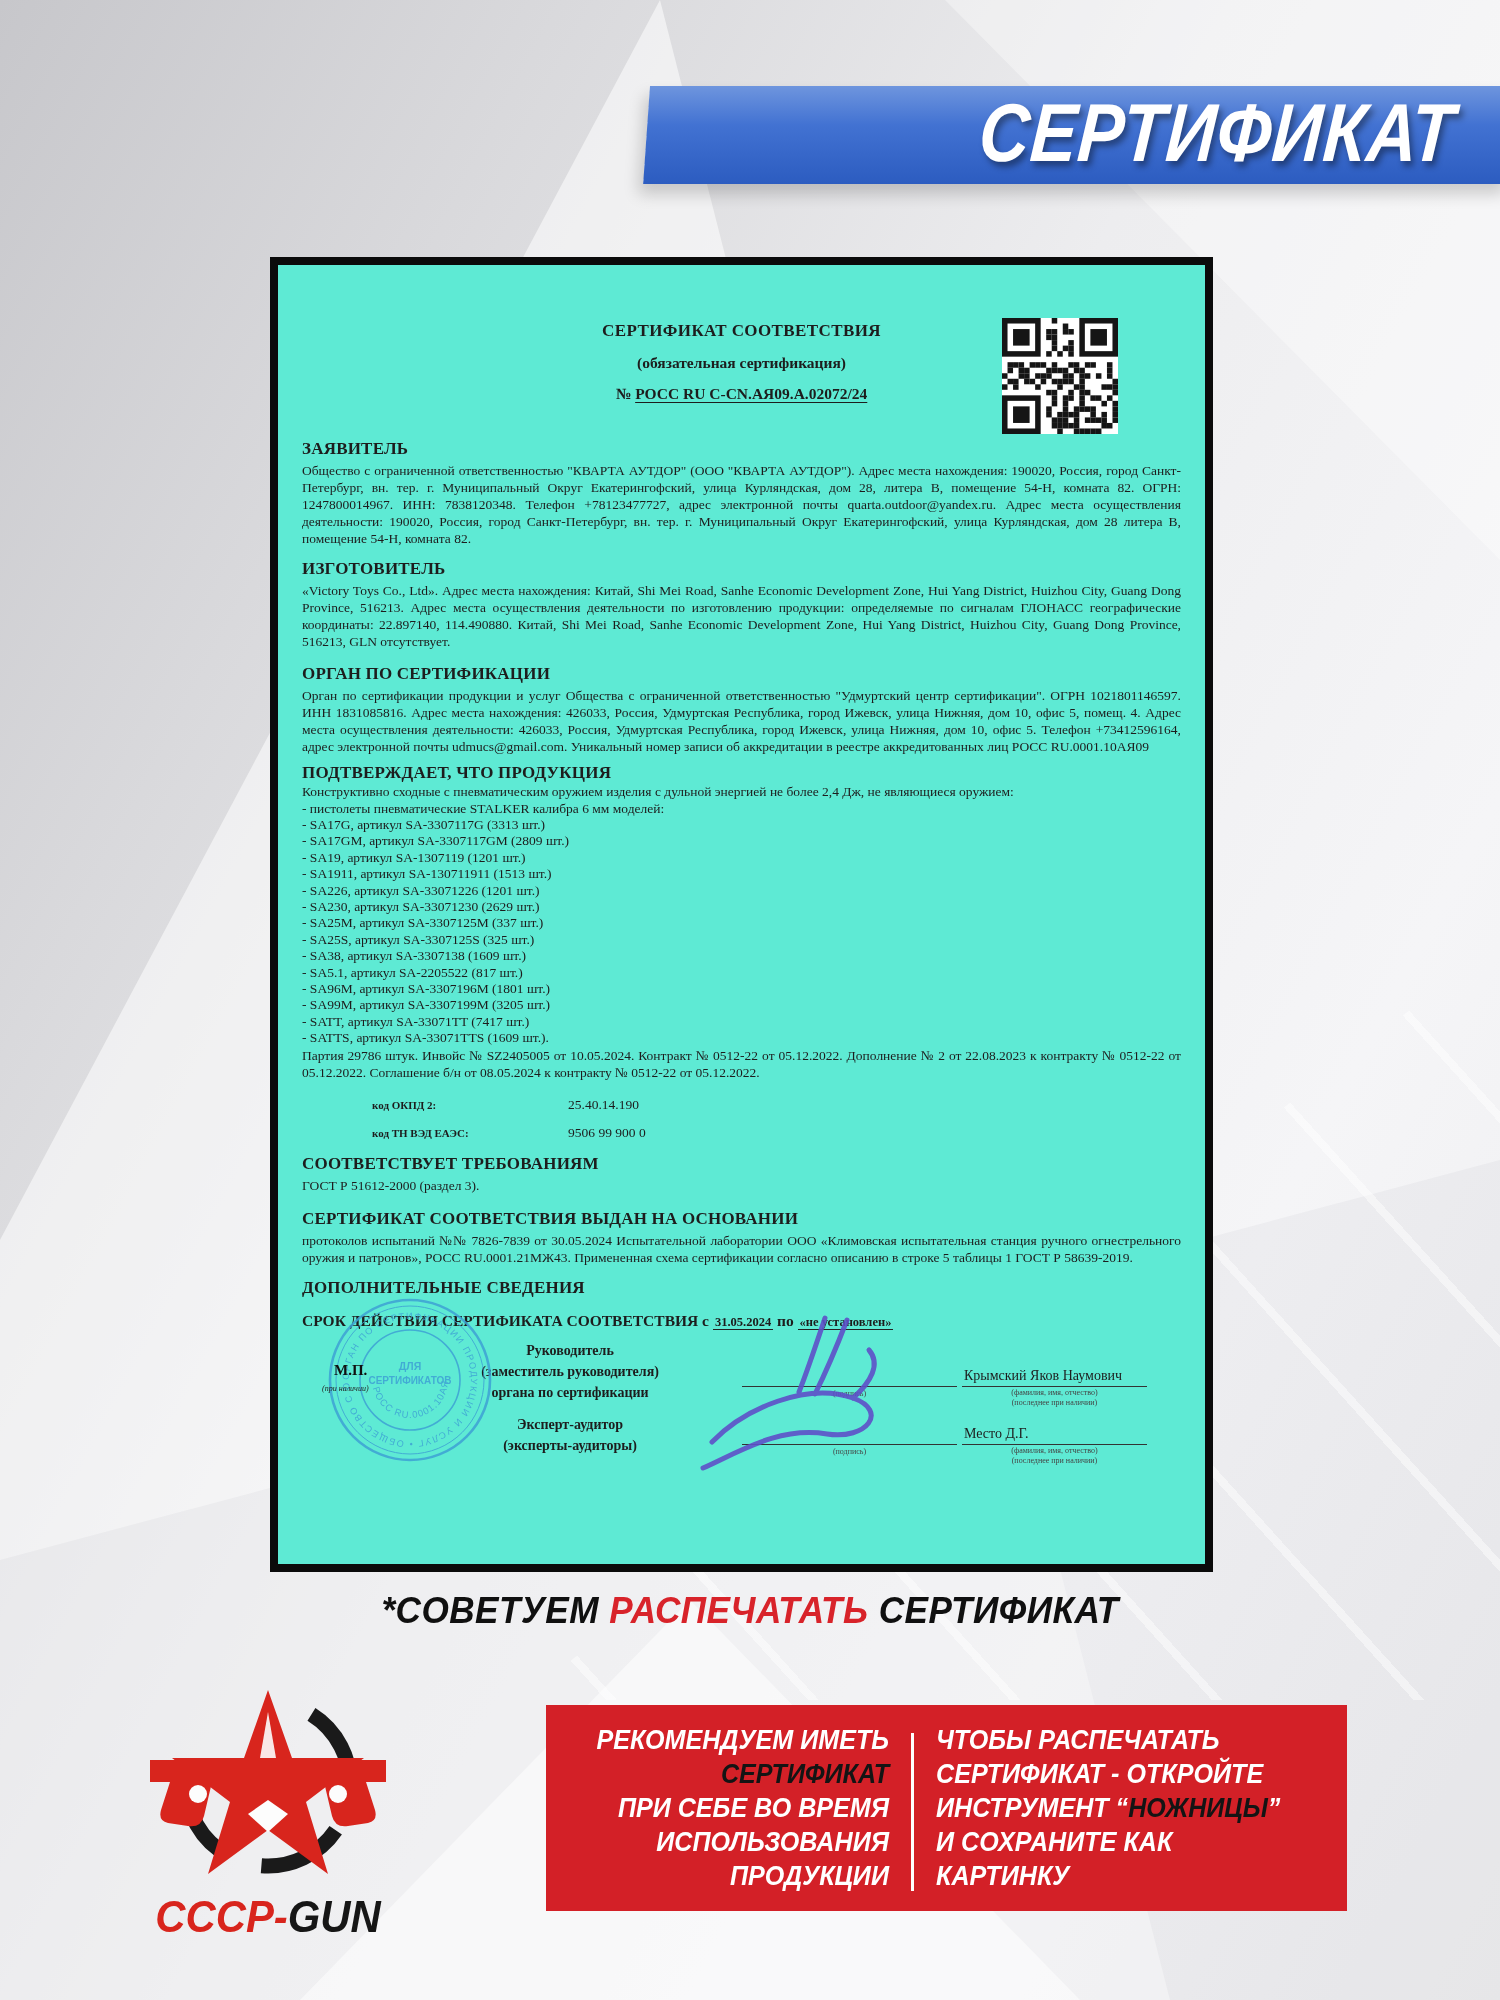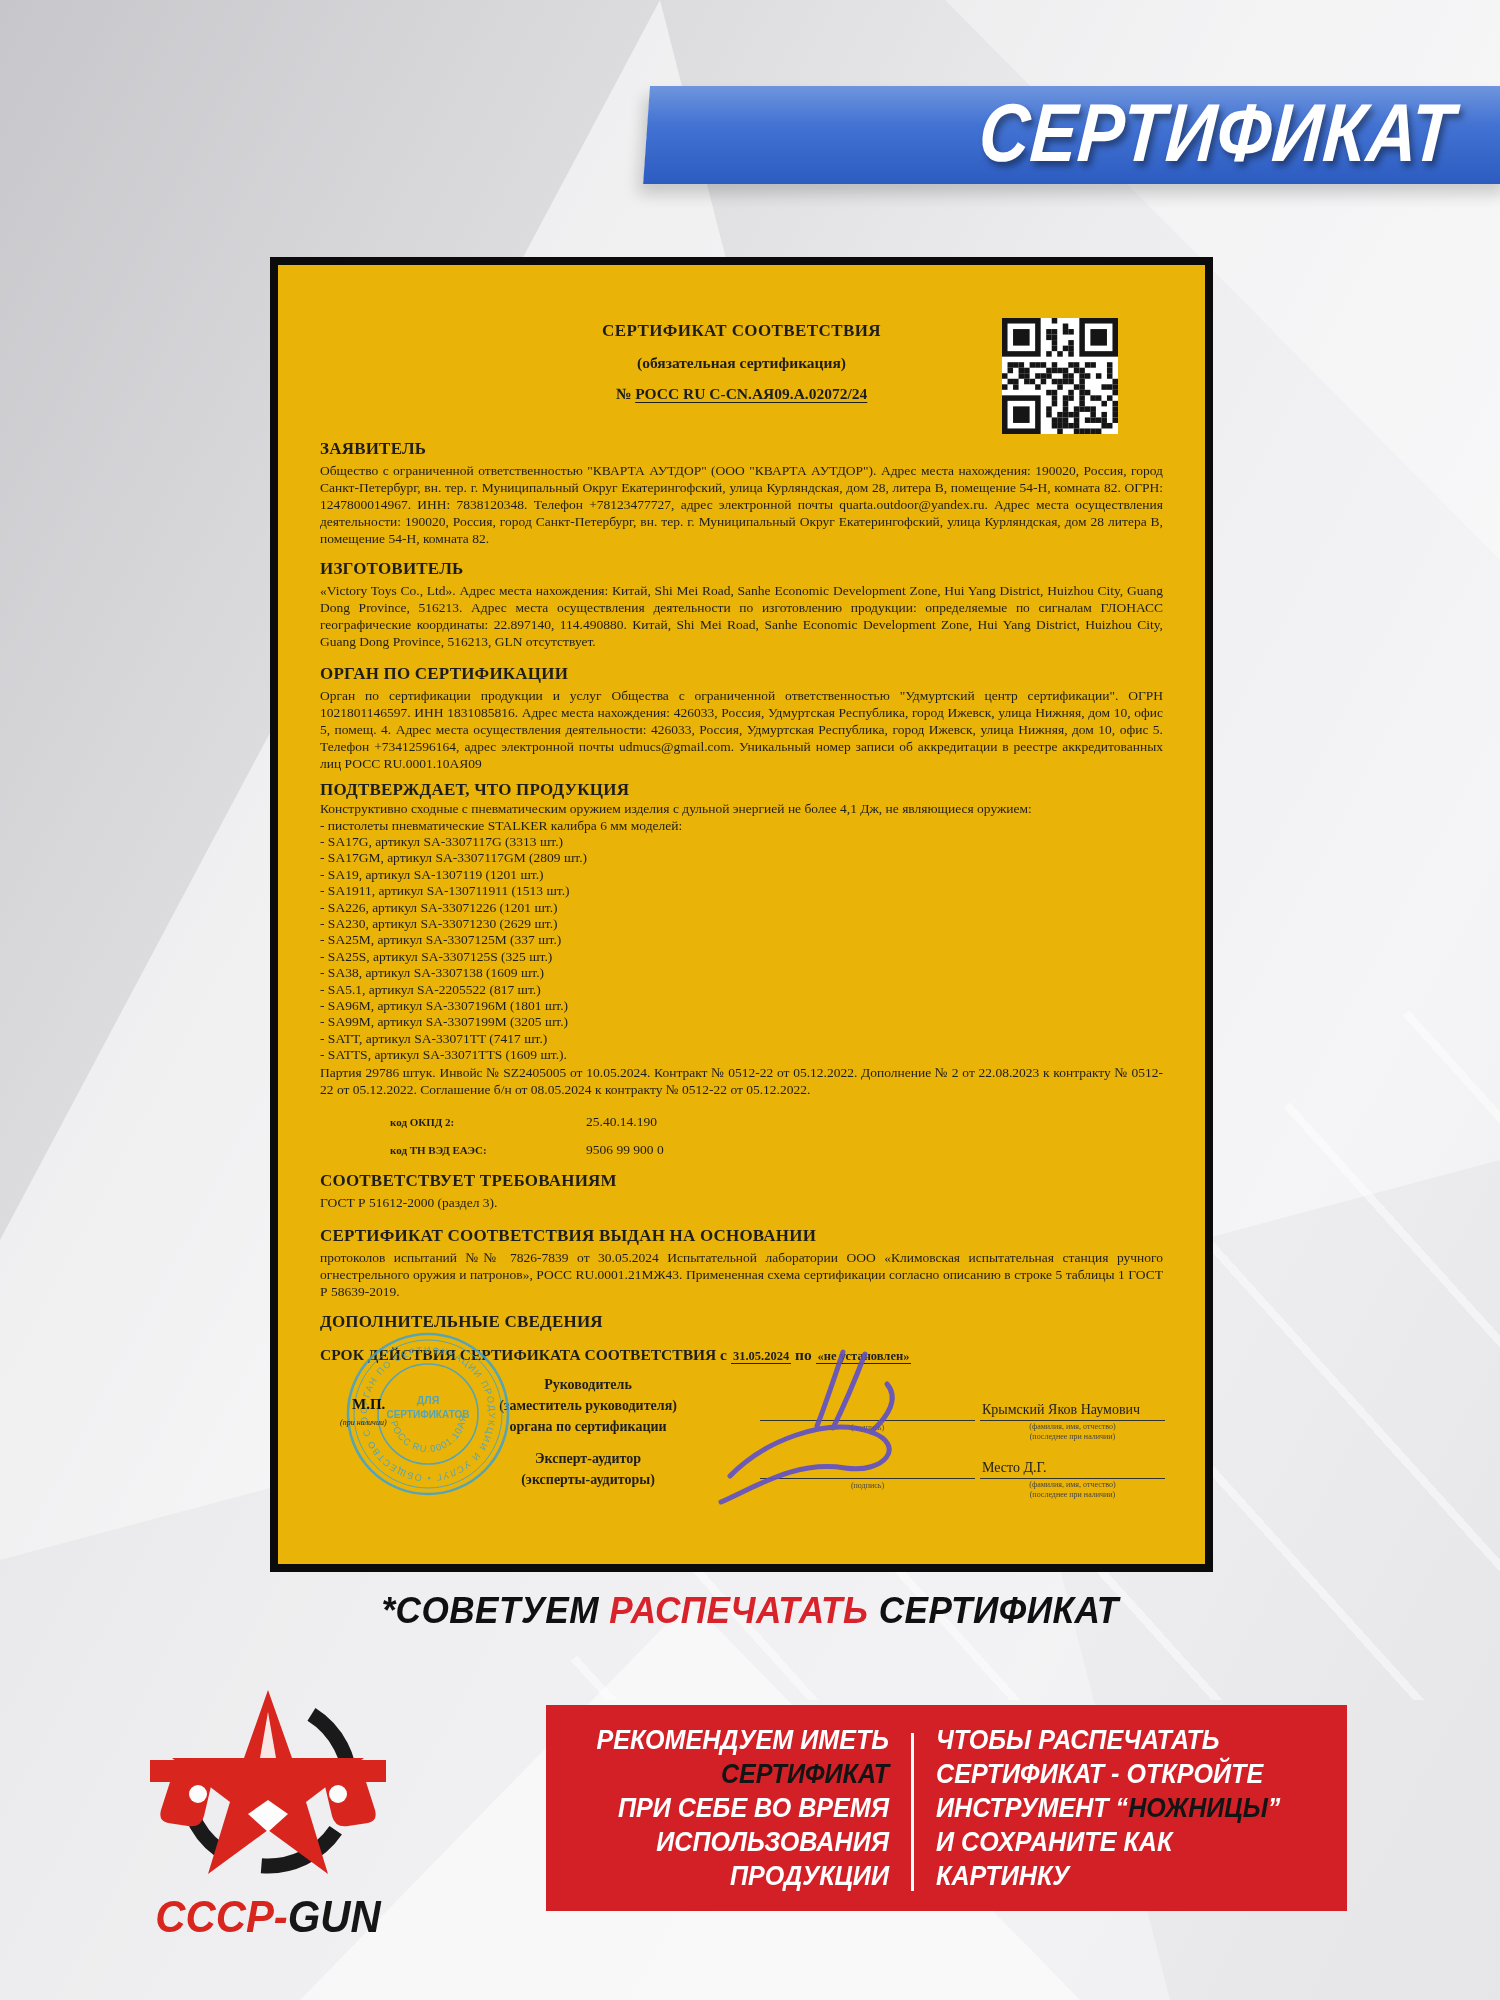--- a/index.html
+++ b/index.html
@@ -29,22 +29,22 @@
     transform:skewX(-4deg);transform-origin:top left;
     box-shadow:-4px 10px 16px rgba(0,0,0,.18);}
   .banner-text{position:absolute;right:58px;top:50%;
     transform:translateY(-52%) scaleX(.85);transform-origin:right center;
     font-family:"Liberation Sans",sans-serif;font-style:italic;font-weight:700;
     font-size:82px;letter-spacing:1px;color:#fff;white-space:nowrap;
     text-shadow:4px 5px 7px rgba(0,0,0,.40);}
 
   
   .paper{position:absolute;left:270px;top:257px;width:943px;height:1315px;
-    background:#eab308;border:8px solid #0b0b0b;box-sizing:border-box;
-    padding:0 42px;color:#1d1d1d;font-family:"Liberation Serif",serif;}
+    background:#5eead4;border:8px solid #0b0b0b;box-sizing:border-box;
+    padding:0 24px;color:#1d1d1d;font-family:"Liberation Serif",serif;}
   .doc-head{ text-align:center;margin-top:56px;font-weight:700;}
   .doc-title{font-size:17px;letter-spacing:.4px;}
   .doc-sub{font-size:15.5px;margin-top:13px;}
   .doc-num{font-size:15.5px;margin-top:13px;}
   .doc-num u{text-decoration:underline;text-underline-offset:3px;}
   .qr{position:absolute;top:53px;right:87px;width:116px;height:116px;}
   .h{font-size:17px;font-weight:700;letter-spacing:.2px;}
   .b{font-size:13.5px;line-height:17px;text-align:justify;margin-top:3px;}
   .mt-app{margin-top:36px;}
   .mt-man{margin-top:12px;}
@@ -280,21 +280,21 @@
 
   <div class="h mt-man">ИЗГОТОВИТЕЛЬ</div>
   <div class="b">«Victory Toys Co., Ltd». Адрес места нахождения: Китай, Shi Mei Road, Sanhe Economic Development Zone, Hui Yang District, Huizhou City, Guang Dong Province, 516213. Адрес места осуществления деятельности по изготовлению продукции: определяемые по сигналам ГЛОНАСС географические координаты: 22.897140, 114.490880. Китай, Shi Mei Road, Sanhe Economic Development Zone, Hui Yang District, Huizhou City, Guang Dong Province, 516213, GLN отсутствует.</div>
 
   <div class="h mt-org">ОРГАН ПО СЕРТИФИКАЦИИ</div>
   <div class="b">Орган по сертификации продукции и услуг Общества с ограниченной ответственностью "Удмуртский центр сертификации". ОГРН 1021801146597. ИНН 1831085816. Адрес места нахождения: 426033, Россия, Удмуртская Республика, город Ижевск, улица Нижняя, дом 10, офис 5, помещ. 4. Адрес места осуществления деятельности: 426033, Россия, Удмуртская Республика, город Ижевск, улица Нижняя, дом 10, офис 5. Телефон +73412596164, адрес электронной почты udmucs@gmail.com. Уникальный номер записи об аккредитации в реестре аккредитованных лиц РОСС RU.0001.10АЯ09</div>
 
   <div class="h mt-pod">ПОДТВЕРЖДАЕТ, ЧТО ПРОДУКЦИЯ</div>
   <div class="intro">
 
-  <div>Конструктивно сходные с пневматическим оружием изделия с дульной энергией не более 4,1 Дж, не являющиеся оружием:</div>
+  <div>Конструктивно сходные с пневматическим оружием изделия с дульной энергией не более 2,4 Дж, не являющиеся оружием:</div>
       <div>- пистолеты пневматические STALKER калибра 6 мм моделей:</div>
     </div>
   <div class="models">
 
   <div>- SA17G, артикул SA-3307117G (3313 шт.)</div>
       <div>- SA17GM, артикул SA-3307117GM (2809 шт.)</div>
       <div>- SA19, артикул SA-1307119 (1201 шт.)</div>
       <div>- SA1911, артикул SA-130711911 (1513 шт.)</div>
       <div>- SA226, артикул SA-33071226 (1201 шт.)</div>
       <div>- SA230, артикул SA-33071230 (2629 шт.)</div>

